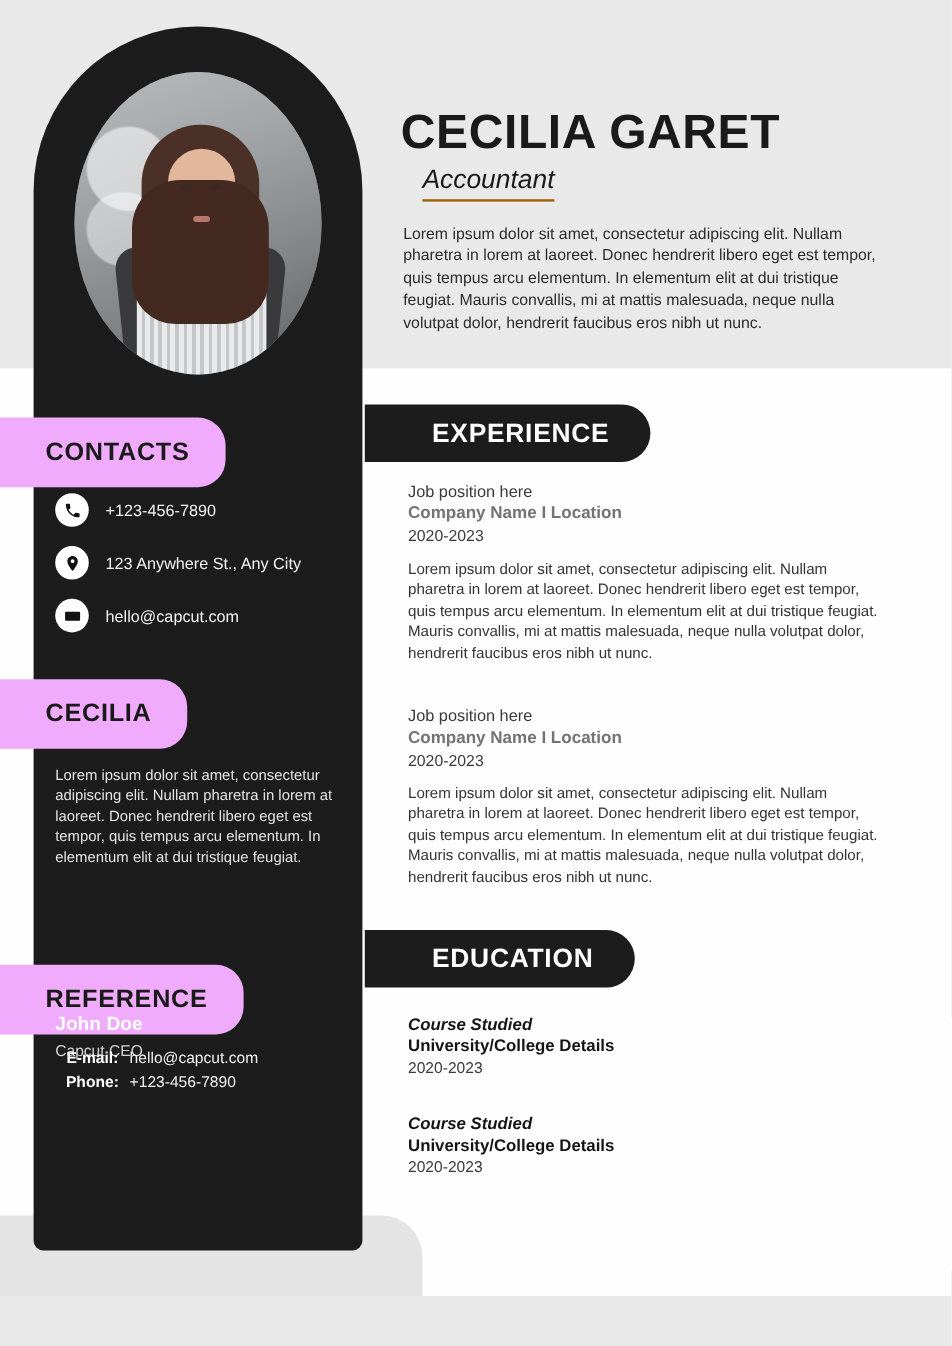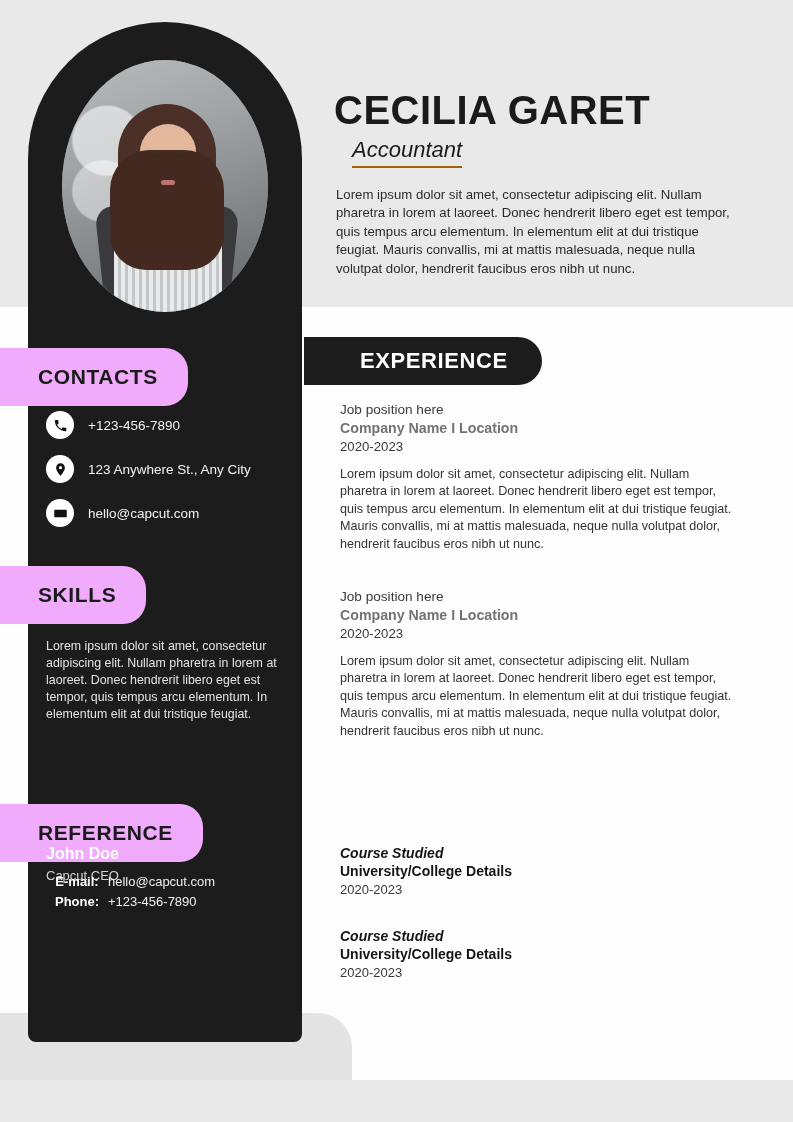--- a/index.html
+++ b/index.html
@@ -362,21 +362,21 @@
       <span class="c-icon">
         <svg width="15" height="15" viewBox="0 0 24 24" fill="#111">
           <path d="M3 6h18c.6 0 1 .4 1 1v10c0 .6-.4 1-1 1H3c-.6 0-1-.4-1-1V7c0-.6.4-1 1-1zm9 7.2L3.8 7.6h16.4L12 13.2z"></path>
         </svg>
       </span>
       <span class="c-text">hello@capcut.com</span>
     </div>
   </div>
 
   <div class="pill skills">
-    <span>SKILLS</span>
+    <span>CECILIA</span>
   </div>
   <div class="skills-text">Lorem ipsum dolor sit amet, consectetur adipiscing elit. Nullam pharetra in lorem at laoreet. Donec hendrerit libero eget est tempor, quis tempus arcu elementum. In elementum elit at dui tristique feugiat.</div>
 
   <div class="pill reference">
     <span>REFERENCE</span>
   </div>
   <div class="ref-name">John Doe</div>
   <div class="ref-title">Capcut CEO</div>
   <div class="ref-line phone">
     <span class="ref-label">Phone:</span>
@@ -398,20 +398,23 @@
     <div class="exp-desc">Lorem ipsum dolor sit amet, consectetur adipiscing elit. Nullam pharetra in lorem at laoreet. Donec hendrerit libero eget est tempor, quis tempus arcu elementum. In elementum elit at dui tristique feugiat. Mauris convallis, mi at mattis malesuada, neque nulla volutpat dolor, hendrerit faucibus eros nibh ut nunc.</div>
   </div>
 
   <div class="exp two">
     <div class="exp-pos">Job position here</div>
     <div class="exp-company">Company Name I Location</div>
     <div class="exp-dates">2020-2023</div>
     <div class="exp-desc">Lorem ipsum dolor sit amet, consectetur adipiscing elit. Nullam pharetra in lorem at laoreet. Donec hendrerit libero eget est tempor, quis tempus arcu elementum. In elementum elit at dui tristique feugiat. Mauris convallis, mi at mattis malesuada, neque nulla volutpat dolor, hendrerit faucibus eros nibh ut nunc.</div>
   </div>
 
+  <div class="pill-dark education">
+    <span>EDUCATION</span>
+  </div>
 
   <div class="edu one">
     <div class="edu-course">Course Studied</div>
     <div class="edu-school">University/College Details</div>
     <div class="edu-dates">2020-2023</div>
   </div>
 
   <div class="edu two">
     <div class="edu-course">Course Studied</div>
     <div class="edu-school">University/College Details</div>

